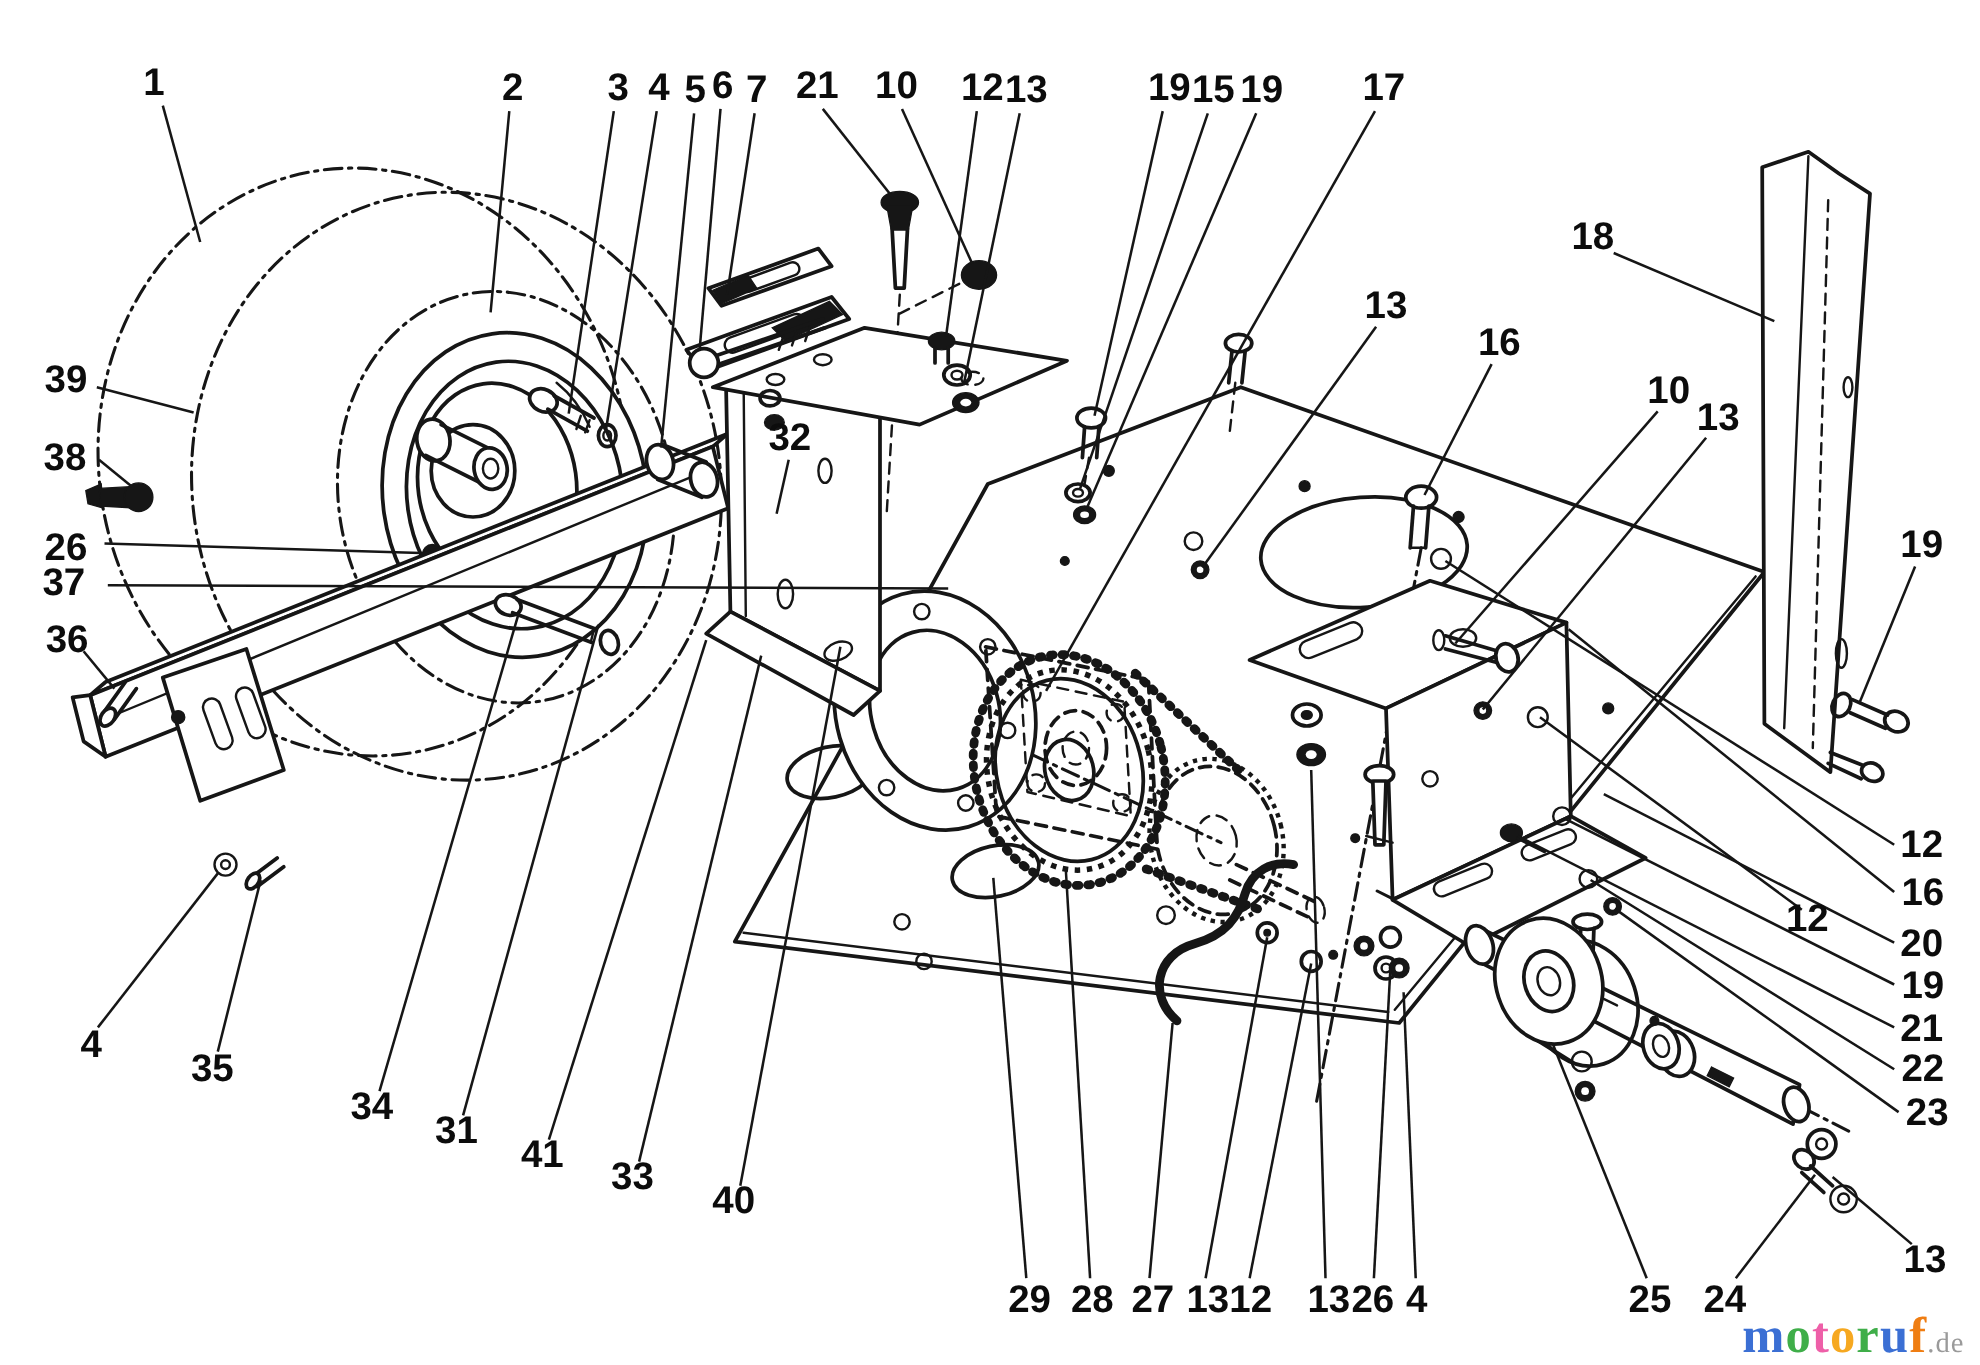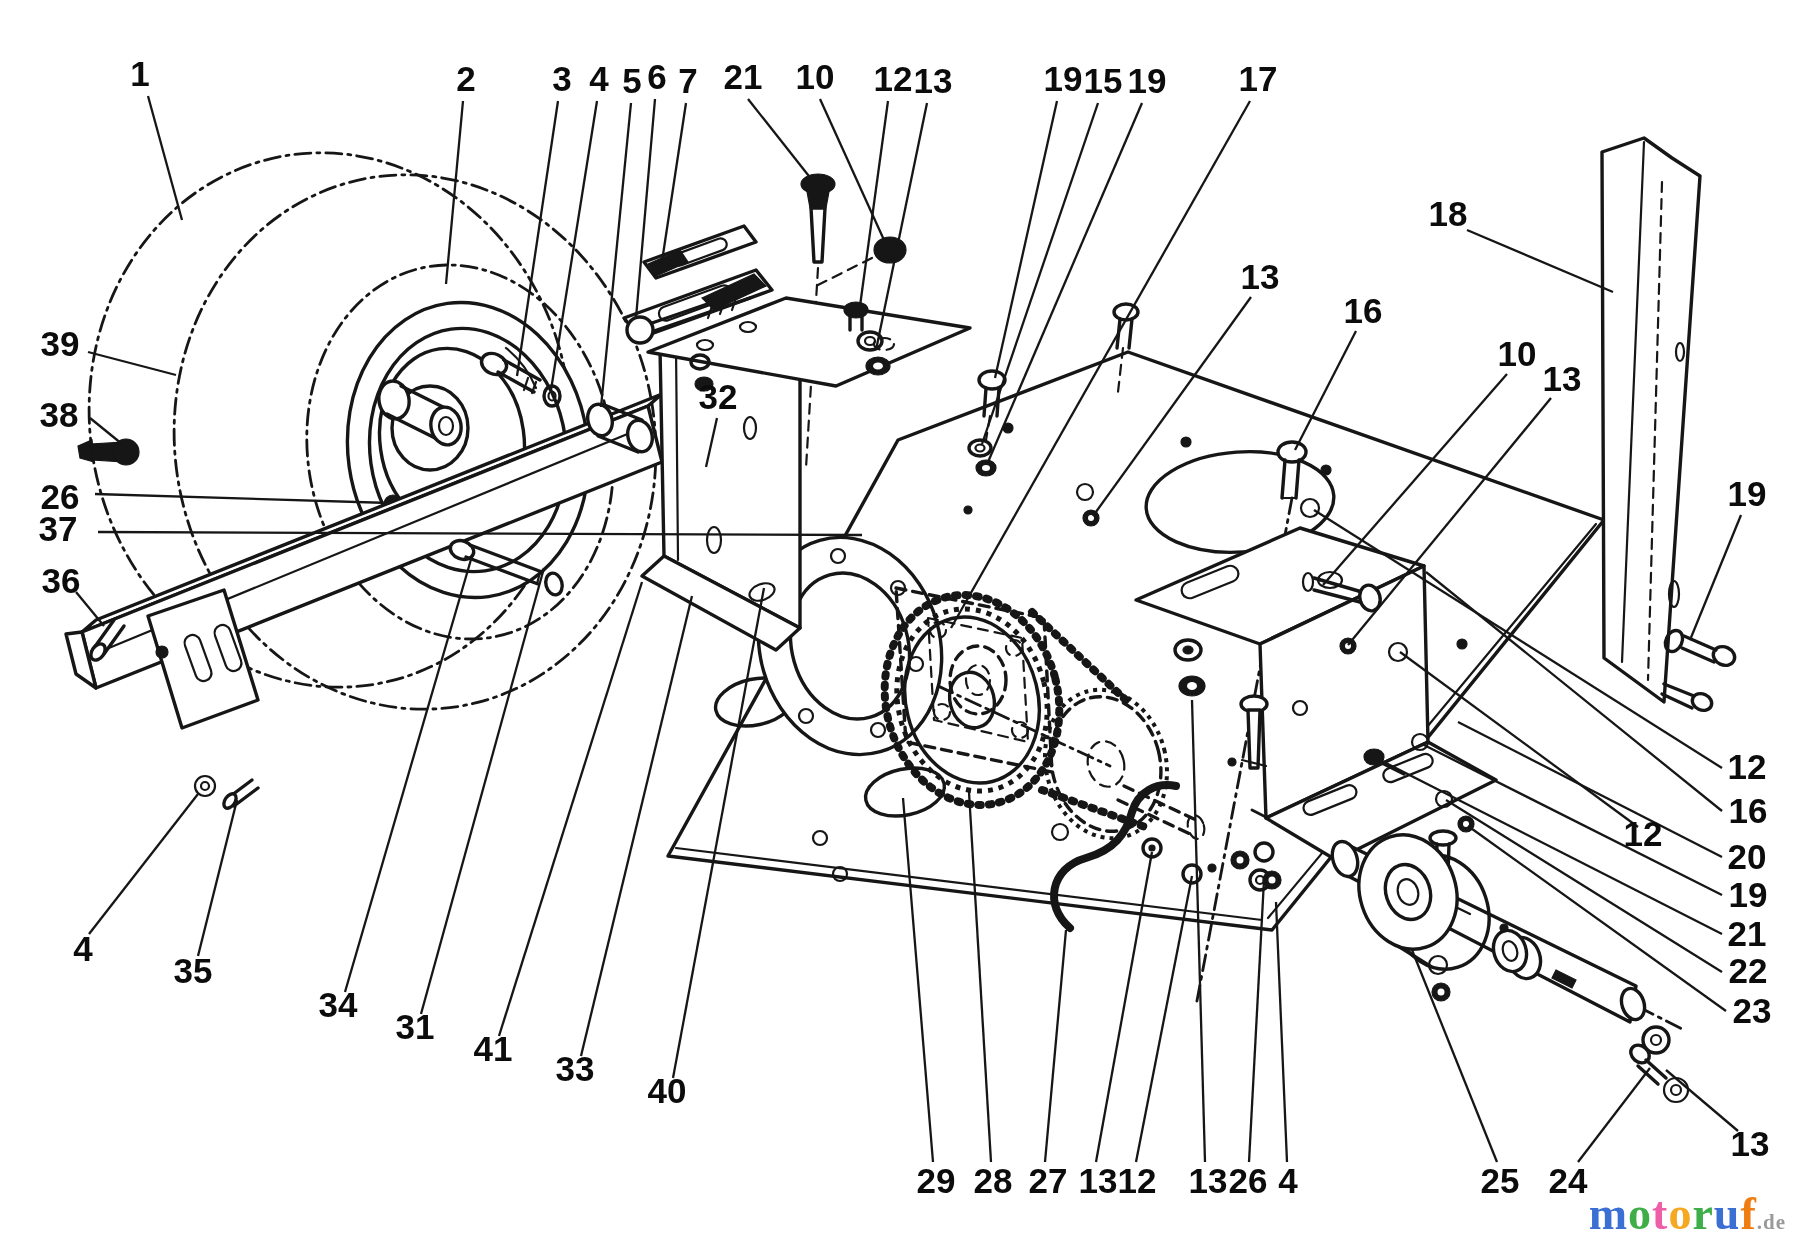--- a/index.html
+++ b/index.html
@@ -10,21 +10,21 @@
   .sd{fill:#161616;stroke:#161616;stroke-width:1.2;}
   .t2{stroke-width:2.2;}
   .dash{stroke-dasharray:10 7;}
   .ph{stroke-dasharray:16 6 3 6;stroke-width:2.8;}
   .chain{stroke-width:8;stroke-dasharray:2.5 8;stroke-linecap:round;}
   .teeth{fill:none;stroke:#161616;stroke-width:5;stroke-dasharray:5 6;}
   .leader{stroke:#161616;stroke-width:2.3;}
   text.callout{font:700 35px "Liberation Sans",sans-serif;fill:#0c0c0c;text-anchor:middle;}
   .watermark{position:absolute;right:14px;bottom:4px;font-family:"Liberation Serif",serif;
              font-weight:700;font-size:46px;line-height:1;letter-spacing:1px;}
-  .wm-suffix{font-size:21px;font-weight:700;}
+  .wm-suffix{font-size:26px;font-weight:400;}
 </style>
 </head>
 <body>
 
 <div class="stage">
 <svg width="1800" height="1241" viewBox="0 0 1800 1241">
 
   <rect x="0" y="0" width="1800" height="1241" fill="#ffffff"></rect>
 
   <g>

